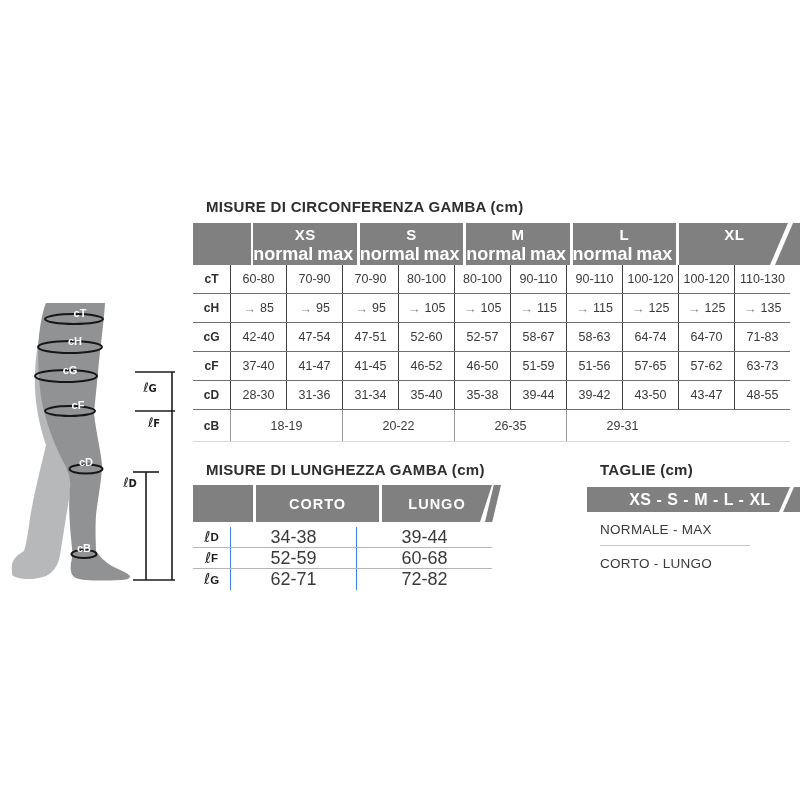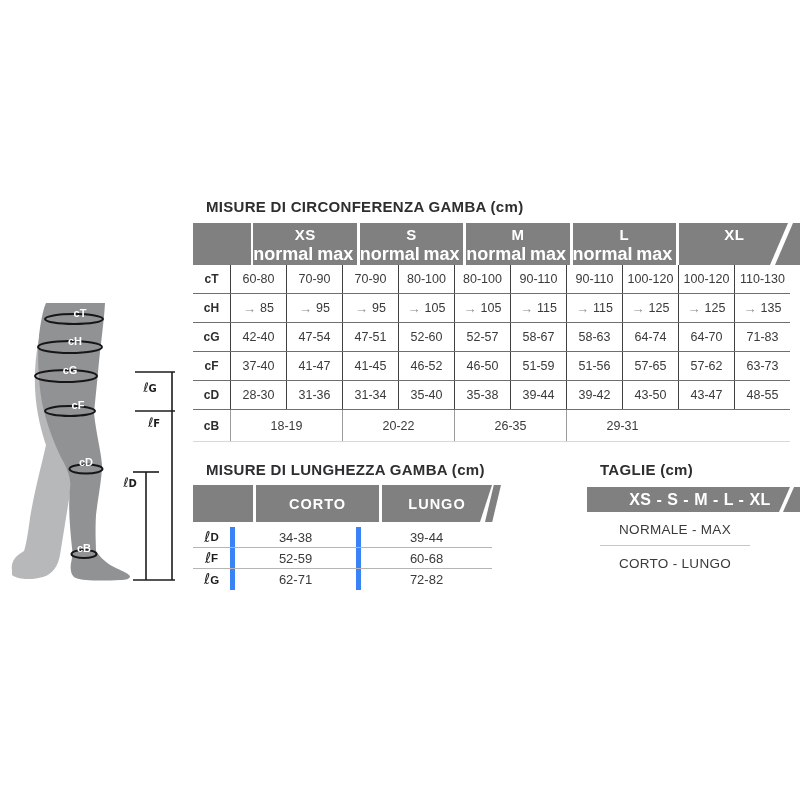--- a/index.html
+++ b/index.html
@@ -50,34 +50,34 @@
   .len .band-tip { left:292px; width:16px; clip-path:polygon(55% 0,100% 0,45% 100%,0 100%); }
   .len-col { width:123px; display:flex; align-items:center; justify-content:center;
              color:#fff; font-weight:bold; font-size:14.5px; letter-spacing:1px; }
   .len-col.last { flex:1; }
   .len-rows { margin-top:5px; width:299px; }
   .len-row { display:flex; height:21px; }
   .len-row.bordered { border-bottom:1px solid #b5b5b5; }
   .len-lab { width:37px; display:flex; align-items:center; justify-content:center; }
   .len-c1 { width:126px; }
   .len-c2 { flex:1; }
-  .len-val { border-left:5px solid #3b82f6; display:flex; align-items:center; justify-content:center;
-             font-size:13px; color:#3a3a3c; }
+  .len-val { border-left:1px solid #3b82f6; display:flex; align-items:center; justify-content:center;
+             font-size:18px; color:#3a3a3c; }
   .ell { font-family:"DejaVu Sans",sans-serif; font-style:italic; font-size:15px; color:#1c1c1c; line-height:1; }
   .ell-letter { font-weight:bold; font-size:11.5px; color:#1c1c1c; }
 
   
   .taglie { left:587px; top:461px; width:213px; }
   .taglie .band { margin-top:8px; height:25px; width:213px; }
   .taglie .band-main { width:203px; clip-path:polygon(0 0,100% 0,calc(100% - 11px) 100%,0 100%);
                        align-items:center; justify-content:center; }
   .taglie .band-tip { left:196px; width:17px; clip-path:polygon(65% 0,100% 0,100% 100%,0 100%); }
   .taglie-banner-text { width:193px; text-align:center; color:#fff; font-weight:bold;
                         font-size:16px; letter-spacing:.5px; }
-  .taglie-rows { width:150px; margin-left:13px; text-align:center; }
+  .taglie-rows { width:150px; margin-left:13px; }
   .taglie-row { margin-top:10px; font-size:13.5px; color:#3a3a3c; letter-spacing:.3px; }
   .taglie-div { margin-top:8px; height:1px; background:#c6c6c6; }
 
   
   .leg-wrap { position:absolute; left:8px; top:293px; width:175px; height:300px; }
 </style>
 </head>
 <body>
 
 <div class="canvas">

